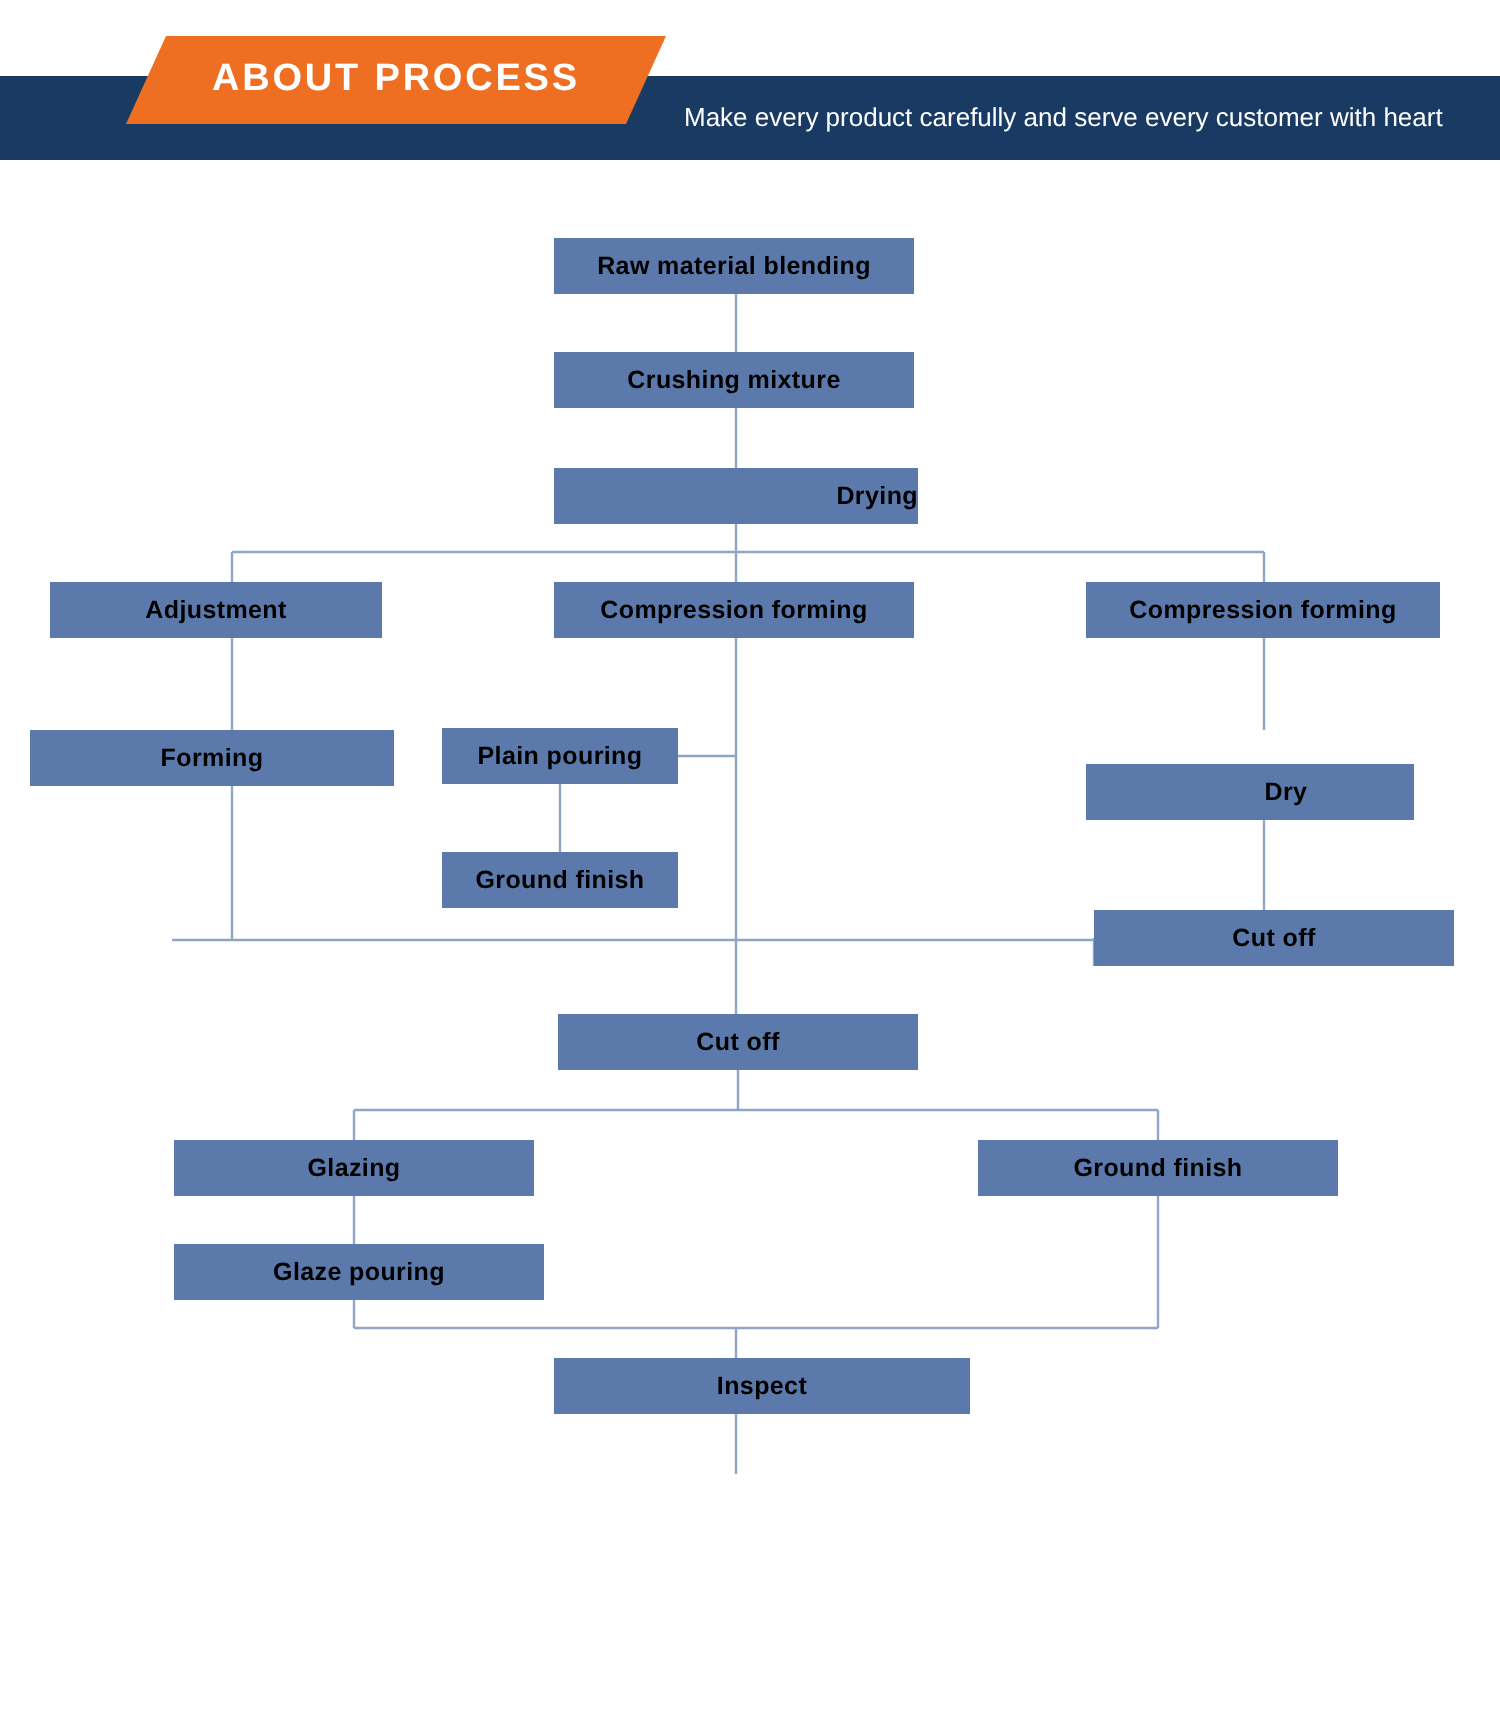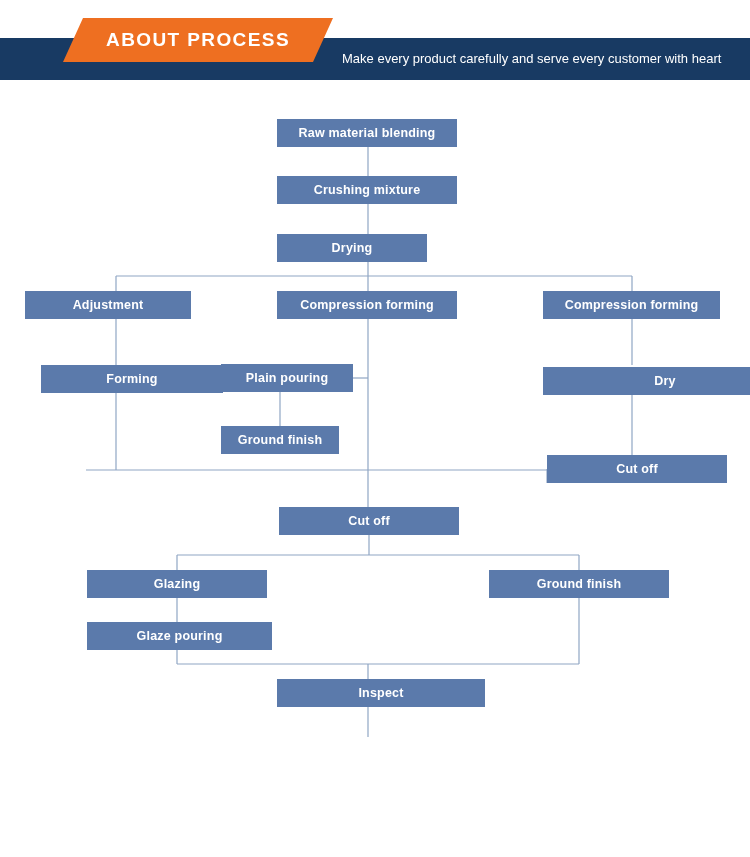--- a/index.html
+++ b/index.html
@@ -76,21 +76,21 @@
     position: absolute;
     left: 0;
     top: 0;
     width: 750px;
     height: 777px;
   }
   .node {
     position: absolute;
     box-sizing: border-box;
     background: #5b7aab;
-    color: #ffffff;
+    color: #000000;
     font-size: 12.5px;
     font-weight: bold;
     text-align: center;
     display: flex;
     align-items: center;
     justify-content: center;
     height: 28px;
     z-index: 2;
     letter-spacing: 0.2px;
   }
@@ -156,39 +156,39 @@
       <line x1="368" y1="627" x2="368" y2="657"></line>
     </g>
   </svg>
 
   <div class="node" style="left:277px; top:39px; width:180px;">
     <span>Raw material blending</span>
   </div>
   <div class="node" style="left:277px; top:96px; width:180px;">
     <span>Crushing mixture</span>
   </div>
-  <div class="node" style="left:277px; top:154px; width:150px;">
+  <div class="node" style="left:277px; top:154px; width:182px;justify-content:flex-end;">
     <span>Drying</span>
   </div>
   <div class="node" style="left:25px; top:211px; width:166px;">
     <span>Adjustment</span>
   </div>
   <div class="node" style="left:277px; top:211px; width:180px;">
     <span>Compression forming</span>
   </div>
   <div class="node" style="left:543px; top:211px; width:177px;">
     <span>Compression forming</span>
   </div>
-  <div class="node" style="left:41px; top:285px; width:182px;">
+  <div class="node" style="left:15px; top:285px; width:182px;">
     <span>Forming</span>
   </div>
-  <div class="node" style="left:221px; top:284px; width:132px;">
+  <div class="node" style="left:221px; top:284px; width:118px;">
     <span>Plain pouring</span>
   </div>
-  <div class="node" style="left:543px; top:287px; width:208px;padding-left:36px;">
+  <div class="node" style="left:543px; top:302px; width:164px;padding-left:36px;">
     <span>Dry</span>
   </div>
   <div class="node" style="left:221px; top:346px; width:118px;">
     <span>Ground finish</span>
   </div>
   <div class="node" style="left:547px; top:375px; width:180px;">
     <span>Cut off</span>
   </div>
   <div class="node" style="left:279px; top:427px; width:180px;">
     <span>Cut off</span>

